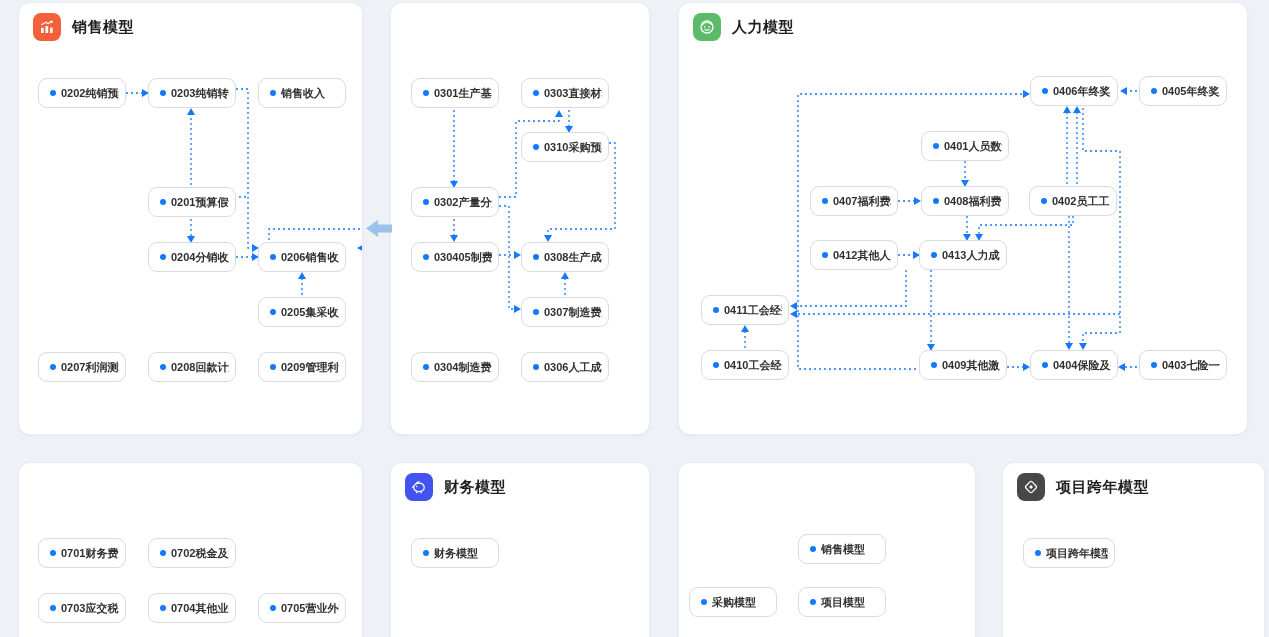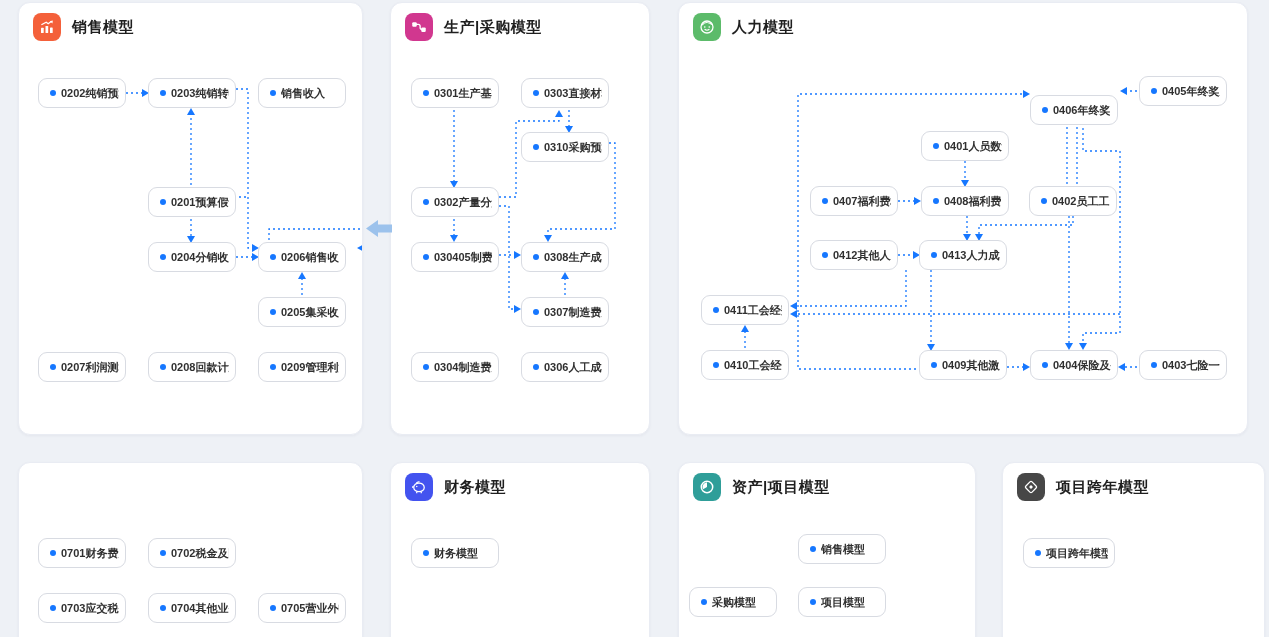--- a/index.html
+++ b/index.html
@@ -107,30 +107,20 @@
           <span class="nlabel">0208回款计划表</span>
         </div>
         <div class="node" style="left: 239px; top: 349px; width: 88px;">
           <span class="dot" style="background: rgb(22, 119, 255);"></span>
           <span class="nlabel">0209管理利润...</span>
         </div>
       </div>
   </section>
 
   <section class="card" style="left:390px; top:2px; width:260px; height:433px;">
-    <header class="card-header">
-      <span class="card-icon" style="background-color: rgb(209, 55, 143);">
-        <svg width="18" height="18" viewBox="0 0 24 24">
-          <path d="M6.5 8.5 h4.5 a2.5 2.5 0 0 1 2.5 2.5 v2 a2.5 2.5 0 0 0 2.5 2.5 h2" stroke="#fff" stroke-width="1.8" fill="none"></path>
-          <rect x="3" y="5.5" width="6" height="6" rx="1.6" fill="#fff"></rect>
-          <rect x="15" y="12.5" width="6" height="6" rx="1.6" fill="#fff"></rect>
-        </svg>
-      </span>
-      <h2 class="card-title">生产|采购模型</h2>
-    </header>
     <svg class="edge-layer">
         <polyline points="63,107 63,180" fill="none" stroke="#1677ff" stroke-width="1.3" stroke-dasharray="2 3"></polyline>
         <polygon points="63,185 59,178 67,178" fill="#1677ff"></polygon>
         <polyline points="178,107 178,125" fill="none" stroke="#1677ff" stroke-width="1.3" stroke-dasharray="2 3"></polyline>
         <polygon points="178,130 174,123 182,123" fill="#1677ff"></polygon>
         <polyline points="108,194 125,194 125,118 168,118 168,112" fill="none" stroke="#1677ff" stroke-width="1.3" stroke-dasharray="2 3"></polyline>
         <polygon points="168,107 164,114 172,114" fill="#1677ff"></polygon>
         <polyline points="218,140 224,140 224,226 157,226 157,234" fill="none" stroke="#1677ff" stroke-width="1.3" stroke-dasharray="2 3"></polyline>
         <polygon points="157,239 153,232 161,232" fill="#1677ff"></polygon>
         <polyline points="63,216 63,234" fill="none" stroke="#1677ff" stroke-width="1.3" stroke-dasharray="2 3"></polyline>
@@ -225,21 +215,21 @@
         <polyline points="390,213 390,342" fill="none" stroke="#1677ff" stroke-width="1.3" stroke-dasharray="2 3"></polyline>
         <polygon points="390,347 386,340 394,340" fill="#1677ff"></polygon>
         <polyline points="252,267 252,343" fill="none" stroke="#1677ff" stroke-width="1.3" stroke-dasharray="2 3"></polyline>
         <polygon points="252,348 248,341 256,341" fill="#1677ff"></polygon>
         <polyline points="328,364 346,364" fill="none" stroke="#1677ff" stroke-width="1.3" stroke-dasharray="2 3"></polyline>
         <polygon points="351,364 344,360 344,368" fill="#1677ff"></polygon>
         <polyline points="458,364 444,364" fill="none" stroke="#1677ff" stroke-width="1.3" stroke-dasharray="2 3"></polyline>
         <polygon points="439,364 446,360 446,368" fill="#1677ff"></polygon>
       </svg>
     <div class="node-layer">
-        <div class="node" style="left: 351px; top: 73px; width: 88px; margin-top: 19px;">
+        <div class="node" style="left: 351px; top: 73px; width: 88px;">
           <span class="dot" style="background: rgb(22, 119, 255);"></span>
           <span class="nlabel">0406年终奖</span>
         </div>
         <div class="node" style="left: 460px; top: 73px; width: 88px;">
           <span class="dot" style="background: rgb(22, 119, 255);"></span>
           <span class="nlabel">0405年终奖系...</span>
         </div>
         <div class="node" style="left: 242px; top: 128px; width: 88px;">
           <span class="dot" style="background: rgb(22, 119, 255);"></span>
           <span class="nlabel">0401人员数量</span>
@@ -331,29 +321,20 @@
     <svg class="edge-layer"></svg>
     <div class="node-layer">
         <div class="node" style="left: 20px; top: 75px; width: 88px;">
           <span class="dot" style="background: rgb(22, 119, 255);"></span>
           <span class="nlabel">财务模型</span>
         </div>
       </div>
   </section>
 
   <section class="card" style="left:678px; top:462px; width:298px; height:320px;">
-    <header class="card-header">
-      <span class="card-icon" style="background-color: rgb(47, 158, 153);">
-        <svg width="18" height="18" viewBox="0 0 24 24">
-          <circle cx="12" cy="12" r="7.6" stroke="#fff" stroke-width="2" fill="none"></circle>
-          <path d="M12 12 L12 5.6 A6.4 6.4 0 0 0 6.8 15 Z" fill="#fff"></path>
-        </svg>
-      </span>
-      <h2 class="card-title">资产|项目模型</h2>
-    </header>
     <svg class="edge-layer"></svg>
     <div class="node-layer">
         <div class="node" style="left: 119px; top: 71px; width: 88px;">
           <span class="dot" style="background: rgb(22, 119, 255);"></span>
           <span class="nlabel">销售模型</span>
         </div>
         <div class="node" style="left: 10px; top: 124px; width: 88px;">
           <span class="dot" style="background: rgb(22, 119, 255);"></span>
           <span class="nlabel">采购模型</span>
         </div>

